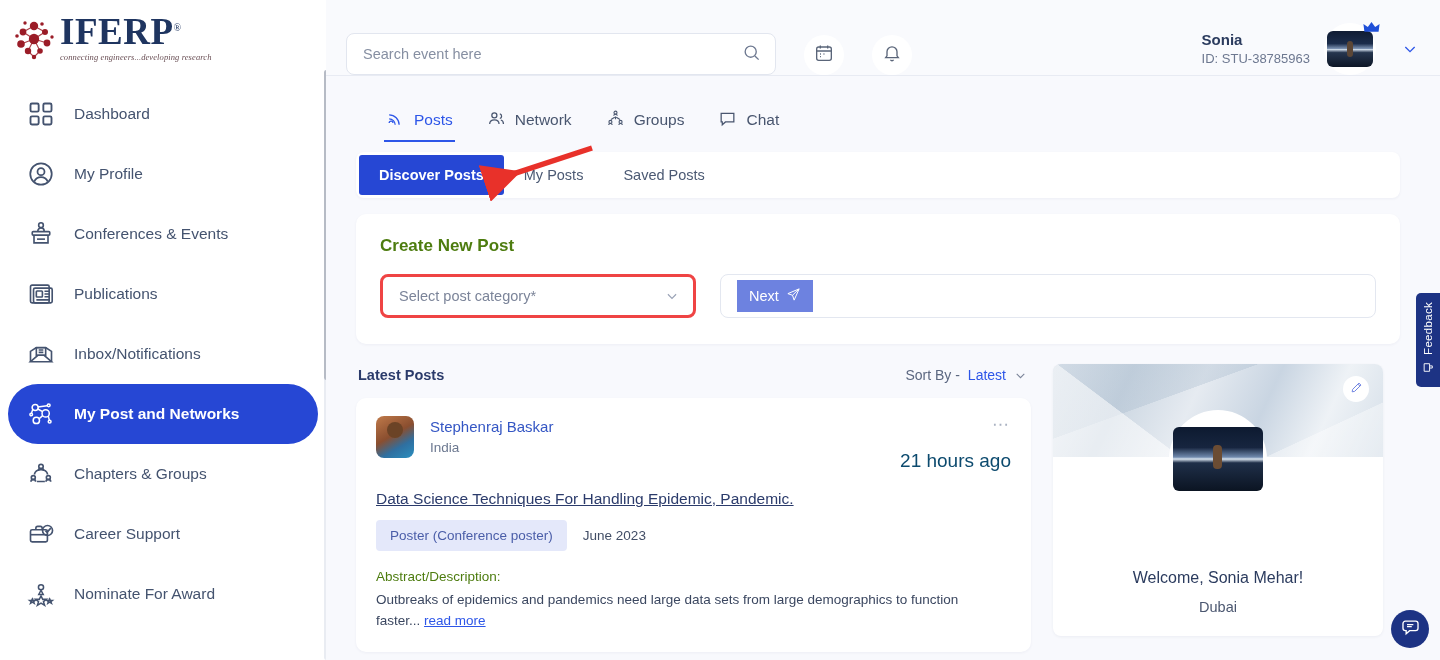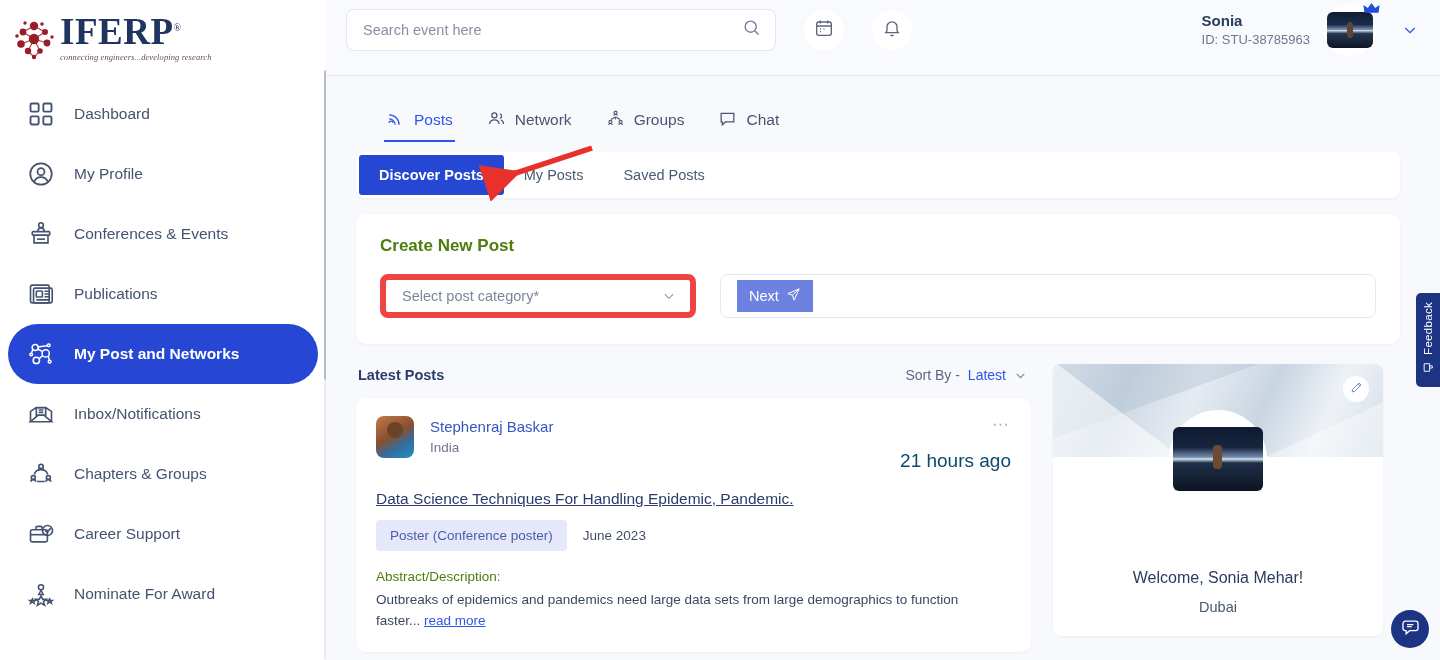--- a/index.html
+++ b/index.html
@@ -80,22 +80,22 @@
     background: #f8f9fd;
     position: relative;
     display: flex; flex-direction: column;
     overflow: hidden;
   }
 
   
   .topbar {
     height: 76px; flex: 0 0 76px;
     background: #f9fafd;
-    display: flex; align-items: center;
-    padding: 0 22px 16px 20px;
+    display: flex; align-items: flex-end;
+    padding: 0 22px 0 20px;
     border-bottom: 1px solid #e8ebf3;
   }
   .search-box {
     width: 430px; height: 42px;
     background: #ffffff;
     border: 1px solid #e2e6ef;
     border-radius: 8px;
     display: flex; align-items: center;
     padding: 0 14px 0 16px;
   }
@@ -193,21 +193,21 @@
   }
 
   .create-card { margin-top: 16px; padding: 22px 24px 26px 24px; }
   .create-title {
     font-size: 17px; font-weight: 700; color: #4d7c0f;
     margin-bottom: 18px;
   }
   .create-row { display: flex; gap: 24px; }
   .select-box {
     width: 316px; height: 44px;
-    border: 6px solid #ef4444; border-radius: 8px;
+    border: 3px solid #ef4444; border-radius: 8px;
     display: flex; align-items: center; justify-content: space-between;
     padding: 0 14px 0 16px;
     font-size: 14.5px; color: #7b8499; cursor: pointer;
     background:#fff;
   }
   .select-box .chev-sm { width: 14px; height: 14px; }
   .title-box {
     flex: 1; height: 44px;
     border: 1px solid #e3e7f0; border-radius: 8px;
     display: flex; align-items: center;
@@ -455,45 +455,45 @@
           <svg viewBox="0 0 24 24" fill="none" stroke="#44536f" stroke-width="1.4">
               <rect x="3" y="4.4" width="16" height="15.2" rx="1.3"></rect>
               <rect x="5.6" y="7" width="16" height="12.6" rx="1.3"></rect>
               <rect x="8" y="9.4" width="5.2" height="5.2" rx=".6"></rect>
               <path d="M15 9.6h4M15 12h4M15 14.4h4M8 17h11"></path>
             </svg>
         </span>
         <span class="nav-label">Publications</span>
       </div>
 
+      <div class="nav-item">
+        <span class="ico">
+          <svg viewBox="0 0 24 24" fill="none" stroke="#44536f" stroke-width="1.4">
+              <path d="M3 18.6l6.3-5.5h5.4l6.3 5.5z"></path>
+              <path d="M3 18.6V9.8l5-3.4h8l5 3.4v8.8"></path>
+              <path d="M8 6.6h8v6.5H8z"></path>
+              <path d="M10 8.6h4M10 10.6h4"></path>
+            </svg>
+        </span>
+        <span class="nav-label">Inbox/Notifications</span>
+      </div>
+
       <div class="nav-item active">
         <span class="ico">
           <svg viewBox="0 0 24 24" fill="none" stroke="#ffffff" stroke-width="1.3">
               <circle cx="7" cy="6.4" r="2.6"></circle>
               <circle cx="16" cy="11.5" r="3.1"></circle>
               <circle cx="8" cy="17.5" r="2.7"></circle>
               <circle cx="18.6" cy="4.6" r="1.2"></circle>
               <circle cx="19.4" cy="18.6" r="1.2"></circle>
               <circle cx="3.6" cy="12.4" r="1.1"></circle>
               <path d="M9.3 7.7l4.1 2.3M13.4 13.4l-3 2.7M9.2 6l8-1.1M18.2 13.6l1 3.9M5.1 7.6l-1.2 3.6"></path>
             </svg>
         </span>
         <span class="nav-label">My Post and Networks</span>
-      </div>
-
-      <div class="nav-item">
-        <span class="ico">
-          <svg viewBox="0 0 24 24" fill="none" stroke="#44536f" stroke-width="1.4">
-              <path d="M3 18.6l6.3-5.5h5.4l6.3 5.5z"></path>
-              <path d="M3 18.6V9.8l5-3.4h8l5 3.4v8.8"></path>
-              <path d="M8 6.6h8v6.5H8z"></path>
-              <path d="M10 8.6h4M10 10.6h4"></path>
-            </svg>
-        </span>
-        <span class="nav-label">Inbox/Notifications</span>
       </div>
 
       <div class="nav-item">
         <span class="ico">
           <svg viewBox="0 0 24 24" fill="none" stroke="#44536f" stroke-width="1.4">
               <circle cx="12" cy="5.6" r="1.9"></circle>
               <path d="M9.7 9.4c0-1.3 1-2.2 2.3-2.2s2.3.9 2.3 2.2"></path>
               <circle cx="5.4" cy="15.1" r="1.7"></circle>
               <path d="M3.4 18.6c0-1.2.9-2 2-2s2 .8 2 2"></path>
               <circle cx="18.3" cy="15.1" r="1.7"></circle>

